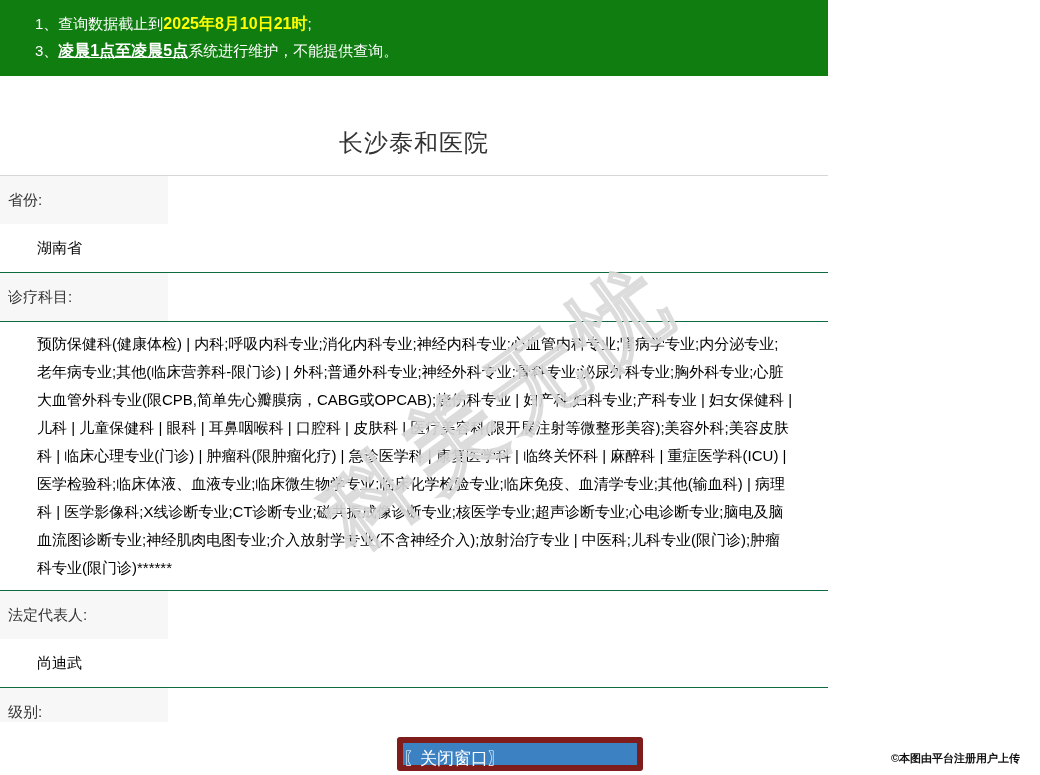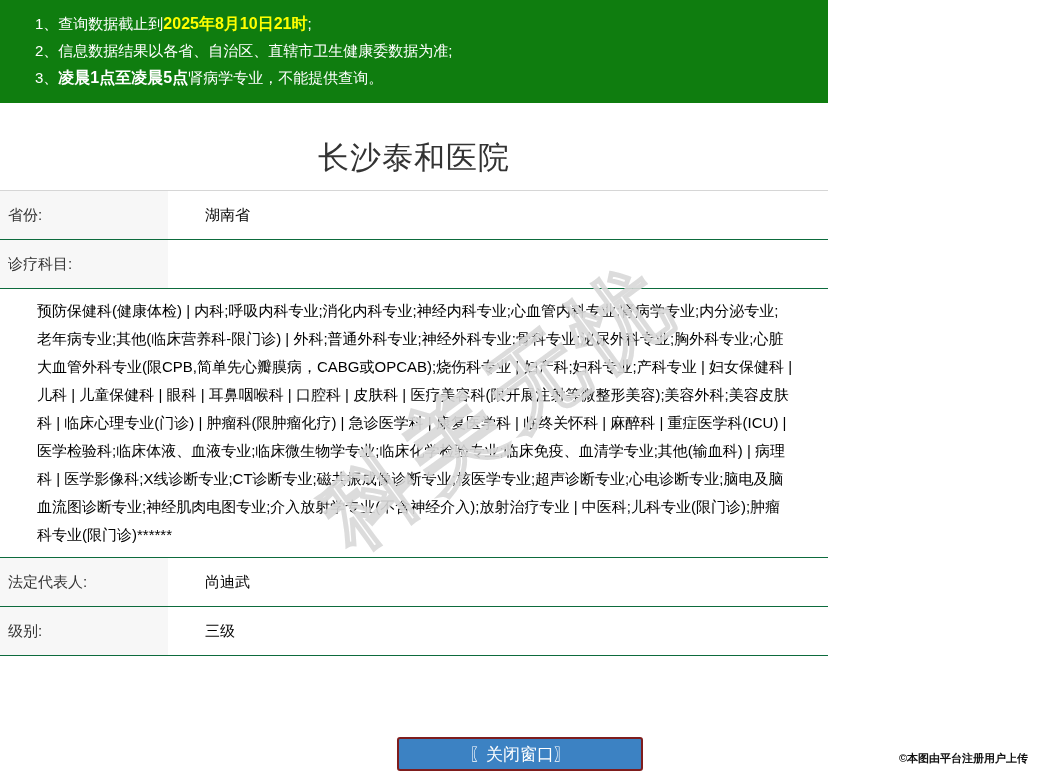--- a/index.html
+++ b/index.html
@@ -5,61 +5,58 @@
   * { margin:0; padding:0; box-sizing:border-box; }
   html,body { width:1040px; height:775px; overflow:hidden; background:#fff;
     font-family:"Liberation Sans","DejaVu Sans",sans-serif; }
   .page { position:relative; width:1040px; height:775px; background:#fff; overflow:hidden; }
   .content-clip { position:absolute; top:0; left:0; width:828px; height:722px; overflow:hidden; background:#fff; }
 
   
   .banner { background:#0f7d0f; color:#fff; padding:10px 20px 12px 35px; font-size:15px; }
   .banner-line { line-height:27px; white-space:nowrap; }
   .hl-yellow { color:#ffff00; font-weight:bold; font-size:16px; }
-  .hl-underline { font-weight:bold; font-size:16px; }
+  .hl-underline { font-weight:bold; font-size:16px; text-decoration:underline; }
 
   
-  .page-title { text-align:center; font-size:31px; color:#333; margin-top:36px; height:38px; line-height:38px; font-weight:400; letter-spacing:1px; }
+  .page-title { text-align:center; font-size:24px; color:#333; margin-top:48px; height:38px; line-height:38px; font-weight:400; letter-spacing:1px; }
 
   
   .info-table { margin-top:13px; border-top:1px solid #d6d6d6; }
-  .info-row { display:flex; border-bottom:1.5px solid #0d6b3d; min-height:48px; }
+  .info-row { display:flex; border-bottom:1.5px solid #0d6b3d; min-height:48px;flex-direction:column; }
   .cell-label { width:168px; background:#f7f7f7; padding:9px 6px 9px 8px; font-size:15px; color:#333; line-height:30px; flex:none; }
   .cell-value { flex:1; padding:9px 35px 9px 37px; font-size:15px; color:#000000; line-height:30px; }
   .info-row.multiline .cell-label { line-height:28px; padding-top:8px; }
   .info-row.multiline .cell-value { line-height:28px; padding-top:8px; padding-bottom:8px; }
 
   
   .watermark { position:absolute; left:295px; top:345px; z-index:6; pointer-events:none;
     font-size:92px; letter-spacing:10px; white-space:nowrap; font-weight:bold;
     color:transparent; -webkit-text-stroke:2px #d9d9d9; transform:rotate(-36deg); opacity:.9; }
 
   
   .close-btn { position:absolute; left:50%; transform:translateX(-50%); top:737px; width:246px; height:34px;
-    background:#3c82c3; border:2px solid #7f1d1d; border-radius:3px; color:#fff; font-size:17px;
-    line-height:32px; text-align:center; cursor:pointer; font-family:inherit; }
-  .credit { position:absolute; right:12px; top:751px; font-size:11px; font-weight:bold; color:#111;
+    background:#3c82c3; border:6px solid #7f1d1d; border-radius:3px; color:#fff; font-size:17px;
+    line-height:32px; text-align:left; cursor:pointer; font-family:inherit; }
+  .credit { position:absolute; right:20px; top:751px; font-size:11px; font-weight:bold; color:#111;
     text-shadow:-1px -1px 0 #fff, 1px -1px 0 #fff, -1px 1px 0 #fff, 1px 1px 0 #fff; }
 </style>
 </head>
 <body>
 
 <div class="page">
 
   <div class="content-clip">
 
     <div class="banner">
       <div class="banner-line">
         <span>1、</span><span>查询数据截止到</span><span class="hl-yellow">2025年8月10日21时</span><span>;</span>
       </div>
       <div class="banner-line">
-        <span>2、</span><span>信息数据结果以各省、自治区、直辖市卫生健康委数据为准;</span>
-      </div>
-      <div class="banner-line">
-        <span>3、</span><span class="hl-underline">凌晨1点至凌晨5点</span><span>肾病学专业，不能提供查询。</span>
+        <span>3、</span><span class="hl-underline">凌晨1点至凌晨5点</span><span>系统进行维护，不能提供查询。</span>
       </div>
     </div>
 
     <h1 class="page-title">长沙泰和医院</h1>
 
     <div class="info-table">
       <div class="info-row">
         <div class="cell-label">省份:</div>
         <div class="cell-value">湖南省</div>
       </div>

